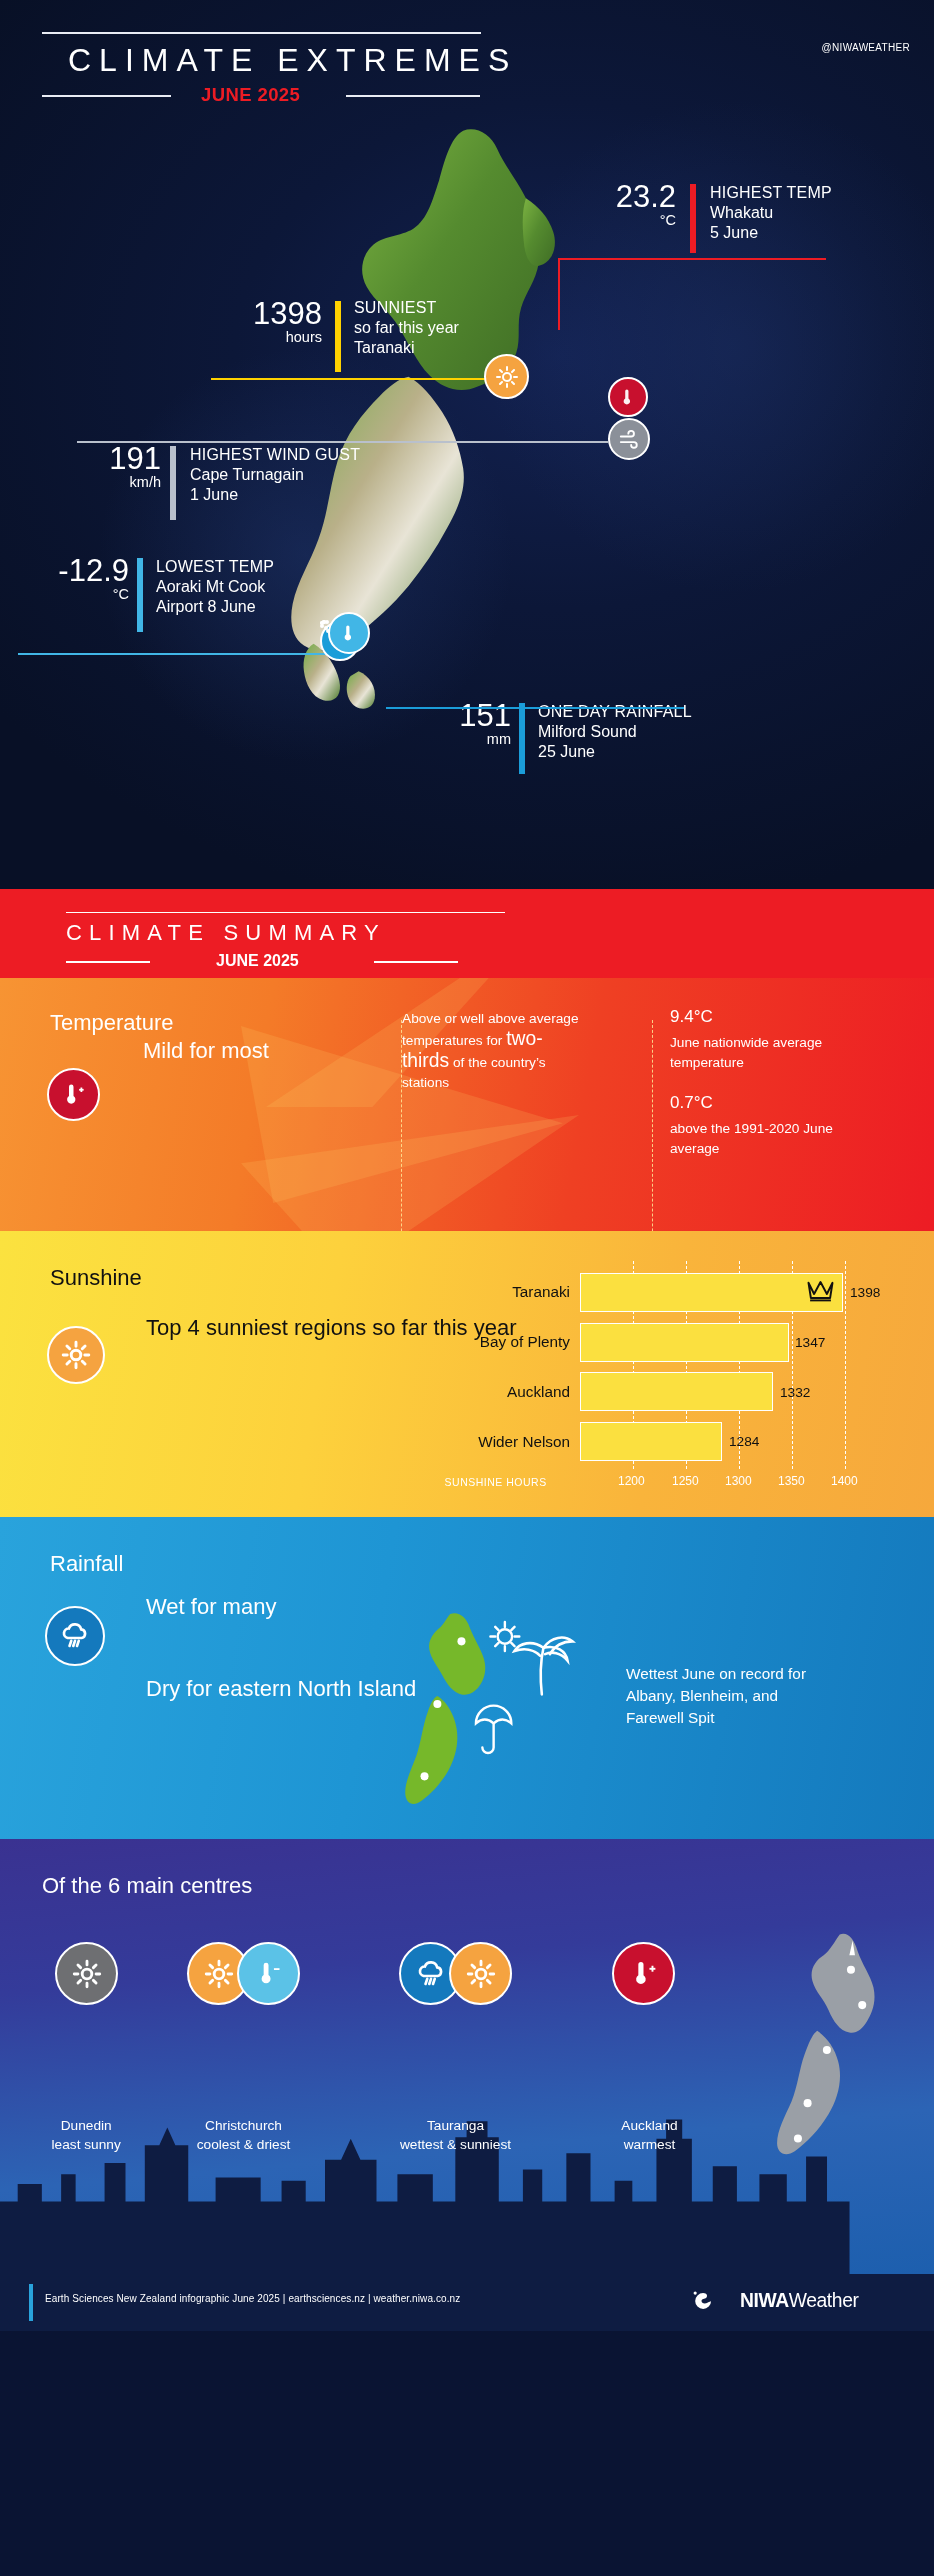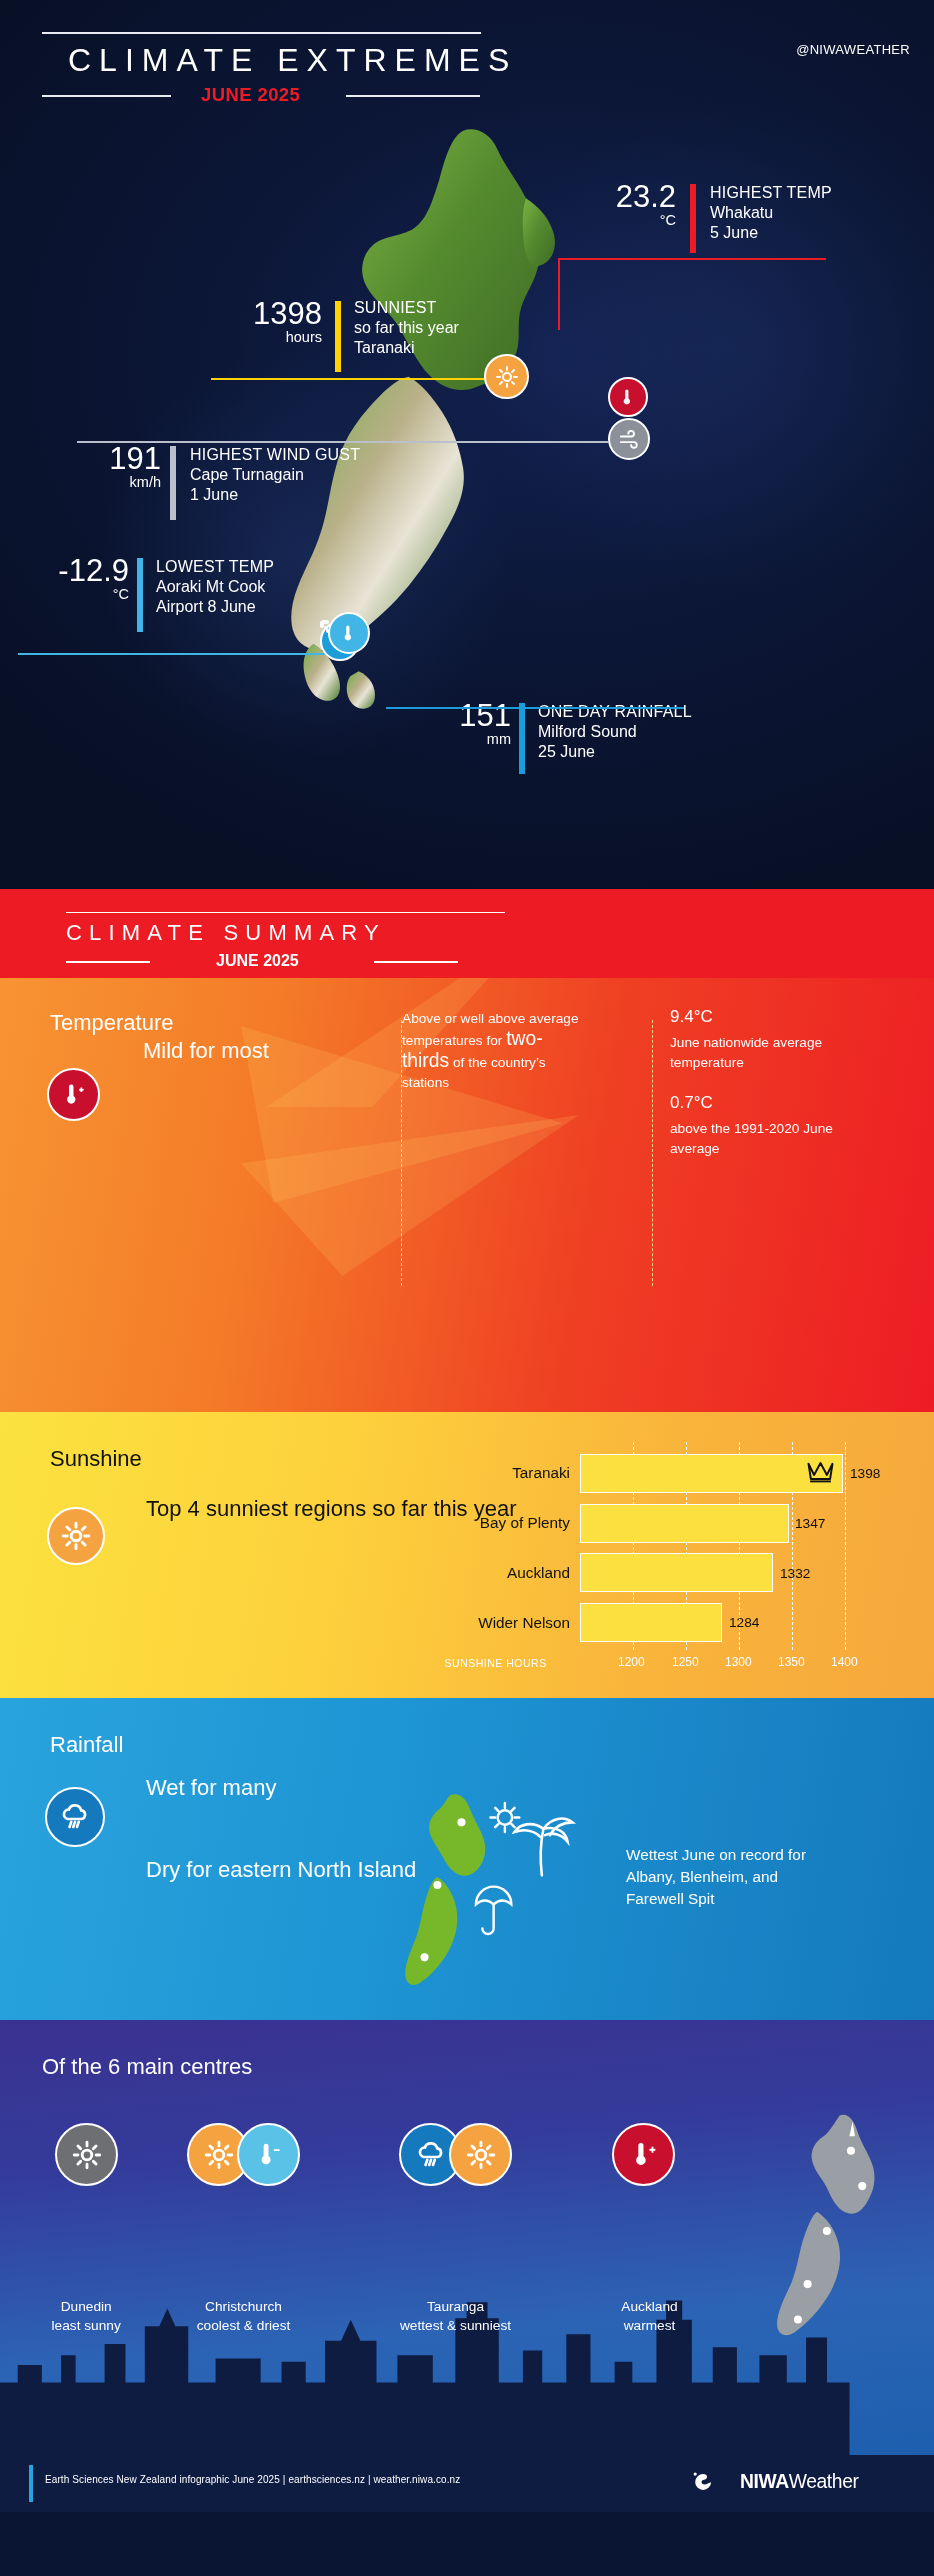--- a/index.html
+++ b/index.html
@@ -29,21 +29,21 @@
     font-size: 32px; letter-spacing: 8px; color:#ffffff; font-weight:400;
     white-space: nowrap;
     margin-left: 26px;
   }
   .hero-sub {
     position:absolute; left:201px; top:84px;
     font-size: 18.5px; color:#ed1c24; letter-spacing: 0.4px; font-weight:600;
   }
   .hero-rule-l { position:absolute; left:42px; top:95px; width:129px; height:1.6px; background:#e9ecf4; }
   .hero-rule-r { position:absolute; left:346px; top:95px; width:134px; height:1.6px; background:#e9ecf4; }
-  .handle { position:absolute; right:24px; top:42px; font-size:13px; color:#ffffff; letter-spacing:0.3px; }
+  .handle { position:absolute; right:24px; top:42px; font-size:10px; color:#ffffff; letter-spacing:0.3px; }
 
   
   .hero-map { position:absolute; left:201px; top:121px; width:563px; height:724px; }
 
   
   .callout { position:absolute; color:#fff; }
   .callout .num { font-size: 31px; line-height: 31px; font-weight: 400; text-align:right; }
   .callout .unit { font-size: 14.5px; line-height: 16px; text-align:right; }
   .callout .bar { position:absolute; width:5.6px; top:3.2px; }
   .callout .body { font-size: 16px; line-height: 20px; white-space: nowrap; }
@@ -80,21 +80,21 @@
   
   .summary-head { position:relative; height:89px; background:#ed1c24; }
   .sh-rule-top { position:absolute; left:66px; top:22.5px; width:439px; height:1.6px; background:#fff; }
   .sh-title { position:absolute; left:66px; top:31px; font-size:22px; letter-spacing:7.2px; color:#fff; white-space:nowrap; }
   .sh-sub { position:absolute; left:216px; top:63px; font-size:16px; color:#fff; font-weight:600; }
   .sh-rule-l { position:absolute; left:66px; top:72px; width:84px; height:1.6px; background:#fff; }
   .sh-rule-r { position:absolute; left:374px; top:72px; width:84px; height:1.6px; background:#fff; }
 
   
   .temp {
-    position:relative; height:434px;
+    position:relative; height:253px;
     background: linear-gradient(100deg, #f79433 0%, #f47b28 28%, #ef4023 62%, #ed1c24 100%);
     overflow:hidden;
   }
   .ray { position:absolute; opacity:.17; background:#ffd86b; }
   .sect-h { font-size:22px; color:#fff; font-weight:400; }
   .icon-circle { border-radius:50%; display:flex; align-items:center; justify-content:center; }
   .temp .lead { position:absolute; left:143px; top:58px; font-size:22px; color:#fff; line-height:29px; }
   .temp .col2 { position:absolute; left:402px; top:31px; width:185px; color:#fff; font-size:13.7px; line-height:20px; }
   .temp .col2 .big { font-size:19.3px; }
   .temp .col3 { position:absolute; left:670px; top:22.5px; width:209px; color:#fff; font-size:13.7px; line-height:20px; }

